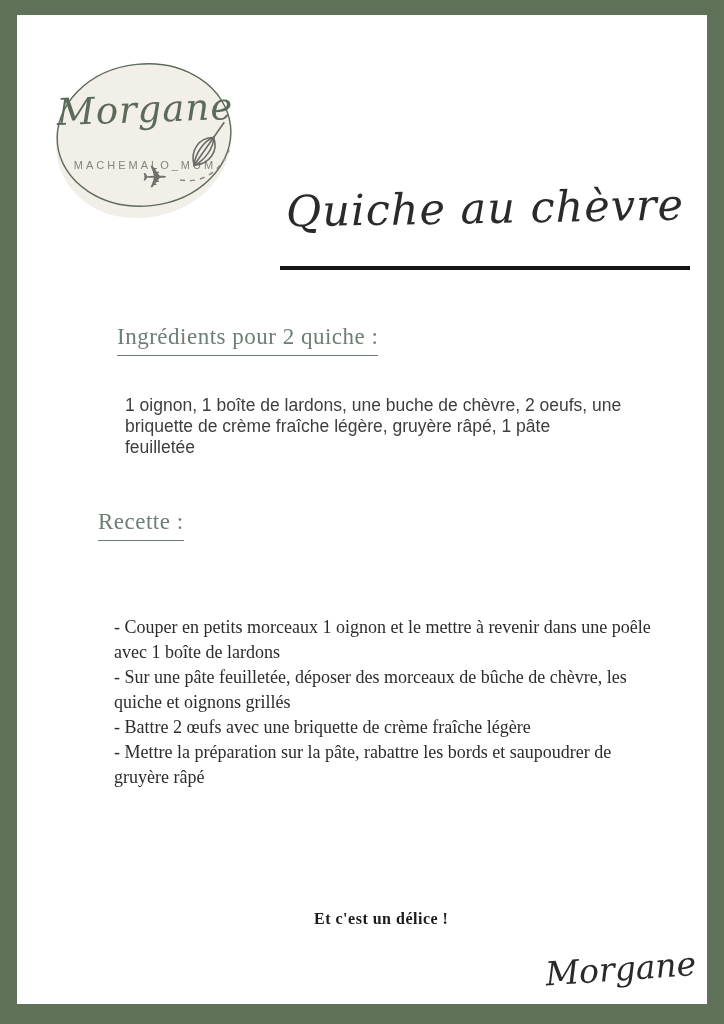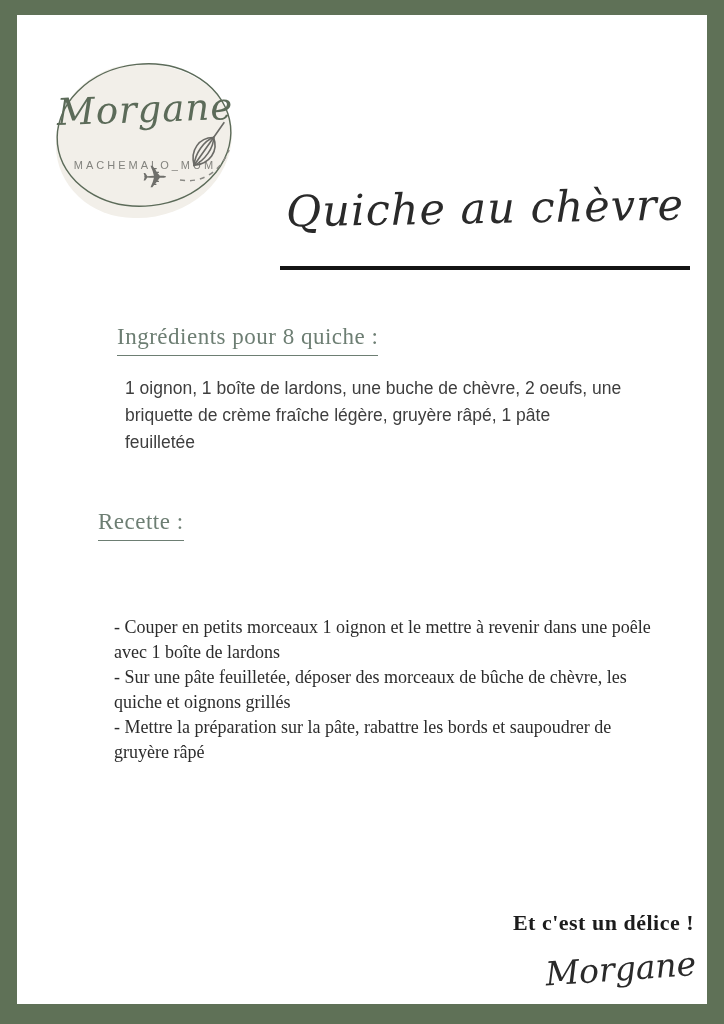--- a/index.html
+++ b/index.html
@@ -57,35 +57,35 @@
     position:absolute;
     font-family:"Liberation Serif",serif;
     font-size:23px;color:#6d7e73;letter-spacing:0.5px;
     border-bottom:1px solid #6d7e73;padding-bottom:5px;
     white-space:nowrap;
   }
   .h-ingredients{left:100px;top:309px;}
   .h-recette{left:81px;top:494px;}
   
   .ingredients-text{
-    position:absolute;left:108px;top:360px;width:500px;
+    position:absolute;left:108px;top:380px;width:500px;
     font-family:"Liberation Sans",sans-serif;
-    font-size:17.5px;line-height:27px;color:#3e3e3e;
+    font-size:17.5px;line-height:21px;color:#3e3e3e;
   }
   .recipe{
     position:absolute;left:97px;top:569px;width:552px;
     font-family:"Liberation Serif",serif;
     font-size:18px;line-height:25px;color:#2c2c2c;margin-top:31px;
   }
   
   .tagline{
     position:absolute;left:297px;top:895px;width:380px;
-    text-align:right;
+    text-align:left;
     font-family:"Liberation Serif",serif;font-weight:bold;
-    font-size:22px;color:#1c1c1c;letter-spacing:0.5px;
+    font-size:16px;color:#1c1c1c;letter-spacing:0.5px;
   }
   .signature{
     position:absolute;left:297px;top:929px;width:382px;
     text-align:right;
     font-family:"DejaVu Serif",serif;font-style:italic;
     font-size:33px;color:#2a2a2a;
     transform:rotate(-4deg);transform-origin:right center;
   }
 </style>
 </head>
@@ -111,26 +111,27 @@
         <line x1="17" y1="20" x2="17" y2="54"></line>
       </g>
 
       <path d="M126,122 C150,126 167,112 175,92" fill="none" stroke="#8a8a85" stroke-width="1.5" stroke-dasharray="5 5"></path>
     </svg>
   </div>
 
   <div class="title">Quiche au chèvre</div>
   <div class="title-rule"></div>
 
-  <div class="sec-heading h-ingredients">Ingrédients pour 8 quiche :</div>
+  <div class="sec-heading h-ingredients">Ingrédients pour 2 quiche :</div>
   <div class="ingredients-text">1 oignon, 1 boîte de lardons, une buche de chèvre, 2 oeufs, une briquette de crème fraîche légère, gruyère râpé, 1 pâte feuilletée</div>
 
   <div class="sec-heading h-recette">Recette :</div>
   <div class="recipe">
     <div>- Couper en petits morceaux 1 oignon et le mettre à revenir dans une poêle avec 1 boîte de lardons</div>
     <div>- Sur une pâte feuilletée, déposer des morceaux de bûche de chèvre, les quiche et oignons grillés</div>
+    <div>- Battre 2 œufs avec une briquette de crème fraîche légère</div>
     <div>- Mettre la préparation sur la pâte, rabattre les bords et saupoudrer de gruyère râpé</div>
   </div>
 
   <div class="tagline">Et c'est un délice !</div>
   <div class="signature">Morgane</div>
 
 </div>
 
 </body></html>

